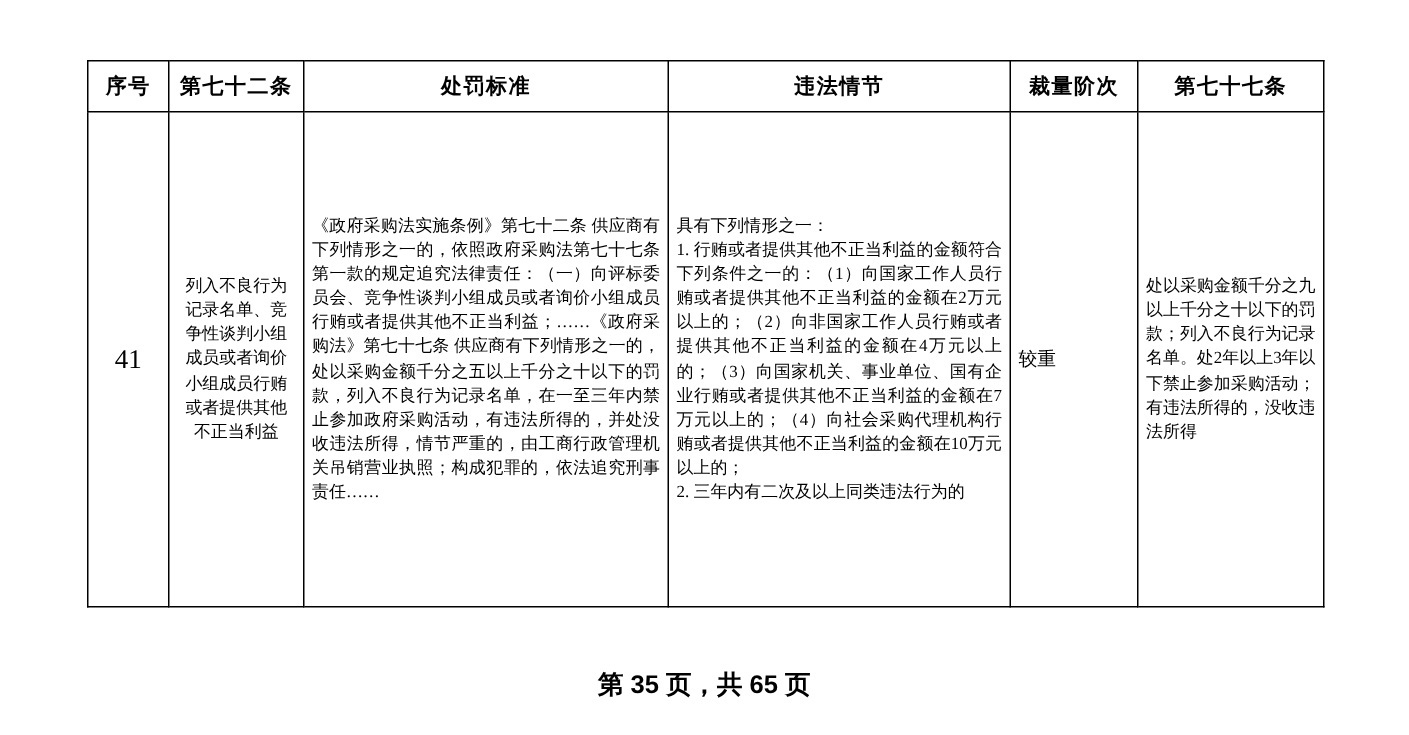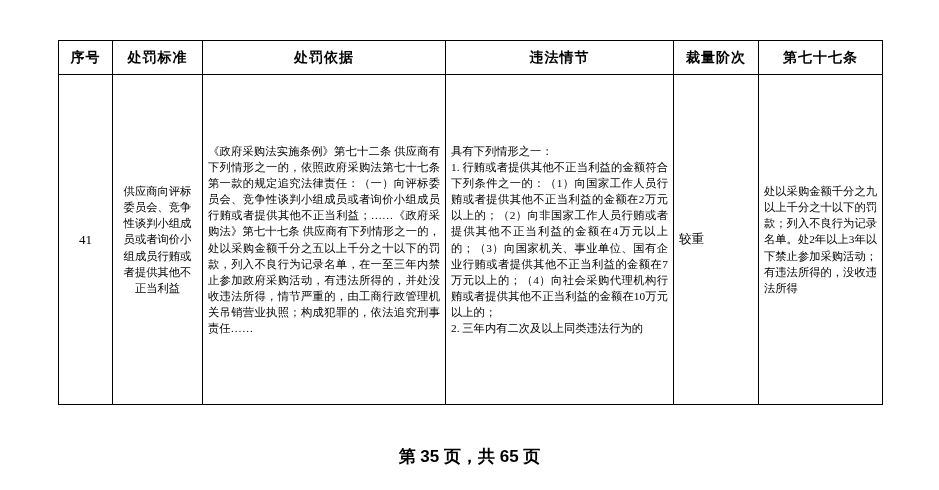--- a/index.html
+++ b/index.html
@@ -48,21 +48,21 @@
   }
   .col-seq      { width: 54px; }
   .col-act      { width: 90px; }
   .col-basis    { width: 243px; }
   .col-circ     { width: 228px; }
   .col-level    { width: 85px; }
   .col-standard { width: 124px; }
 
   td.cell-seq {
     text-align: center;
-    font-size: 13px;
+    font-size: 18px;
   }
   td.cell-body {
     font-size: 11.3px;
     line-height: 1.42;
     text-align: justify;
     text-justify: inter-ideograph;
   }
   td.cell-act {
     text-align: center;
   }
@@ -95,31 +95,31 @@
         <col class="col-seq">
         <col class="col-act">
         <col class="col-basis">
         <col class="col-circ">
         <col class="col-level">
         <col class="col-standard">
       </colgroup>
       <thead>
         <tr>
           <th>序号</th>
+          <th>第七十二条</th>
           <th>处罚标准</th>
-          <th>处罚依据</th>
           <th>违法情节</th>
           <th>裁量阶次</th>
           <th>第七十七条</th>
         </tr>
       </thead>
       <tbody>
         <tr class="row-main">
           <td class="cell-seq">41</td>
-          <td class="cell-body cell-act">供应商向评标委员会、竞争性谈判小组成员或者询价小组成员行贿或者提供其他不正当利益</td>
+          <td class="cell-body cell-act">列入不良行为记录名单、竞争性谈判小组成员或者询价小组成员行贿或者提供其他不正当利益</td>
           <td class="cell-body">《政府采购法实施条例》第七十二条 供应商有下列情形之一的，依照政府采购法第七十七条第一款的规定追究法律责任：（一）向评标委员会、竞争性谈判小组成员或者询价小组成员行贿或者提供其他不正当利益；……《政府采购法》第七十七条  供应商有下列情形之一的，处以采购金额千分之五以上千分之十以下的罚款，列入不良行为记录名单，在一至三年内禁止参加政府采购活动，有违法所得的，并处没收违法所得，情节严重的，由工商行政管理机关吊销营业执照；构成犯罪的，依法追究刑事责任……</td>
           <td class="cell-body">具有下列情形之一：<br>1. 行贿或者提供其他不正当利益的金额符合下列条件之一的：（1）向国家工作人员行贿或者提供其他不正当利益的金额在2万元以上的；（2）向非国家工作人员行贿或者提供其他不正当利益的金额在4万元以上的；（3）向国家机关、事业单位、国有企业行贿或者提供其他不正当利益的金额在7万元以上的；（4）向社会采购代理机构行贿或者提供其他不正当利益的金额在10万元以上的；<br>2. 三年内有二次及以上同类违法行为的</td>
           <td class="cell-level">较重</td>
           <td class="cell-body">处以采购金额千分之九以上千分之十以下的罚款；列入不良行为记录名单。处2年以上3年以下禁止参加采购活动；有违法所得的，没收违法所得</td>
         </tr>
       </tbody>
     </table>
   </div>
 
   <div class="footer">第 35 页，共 65 页</div>

